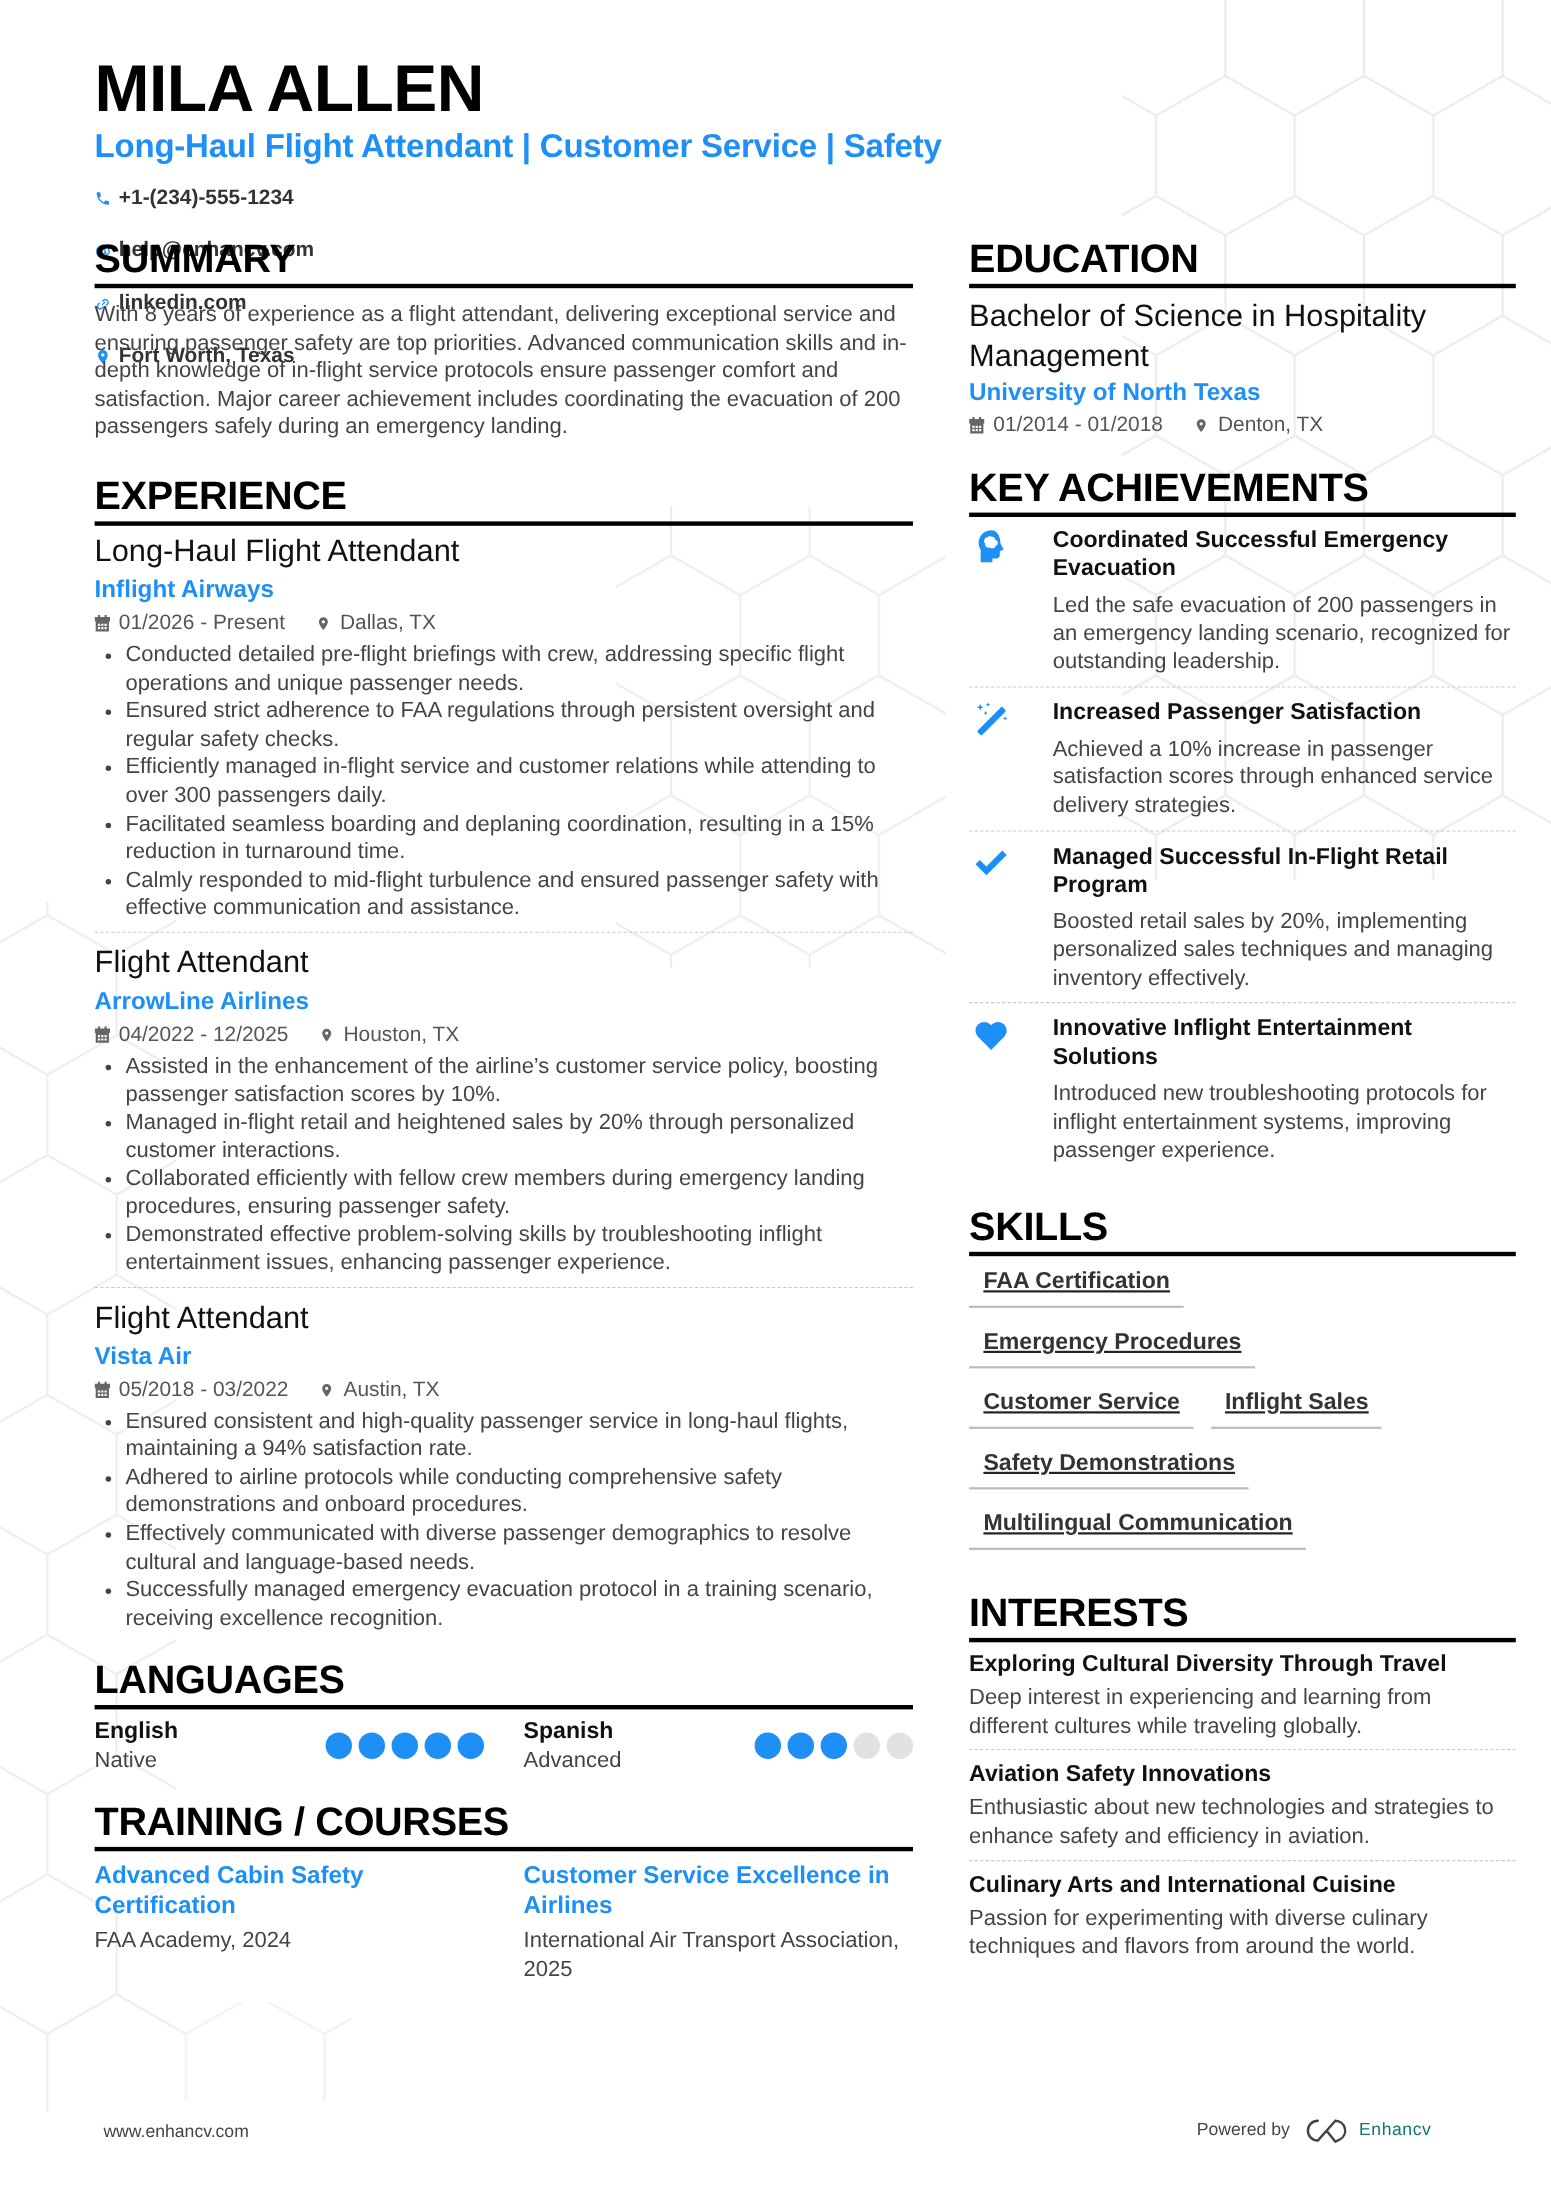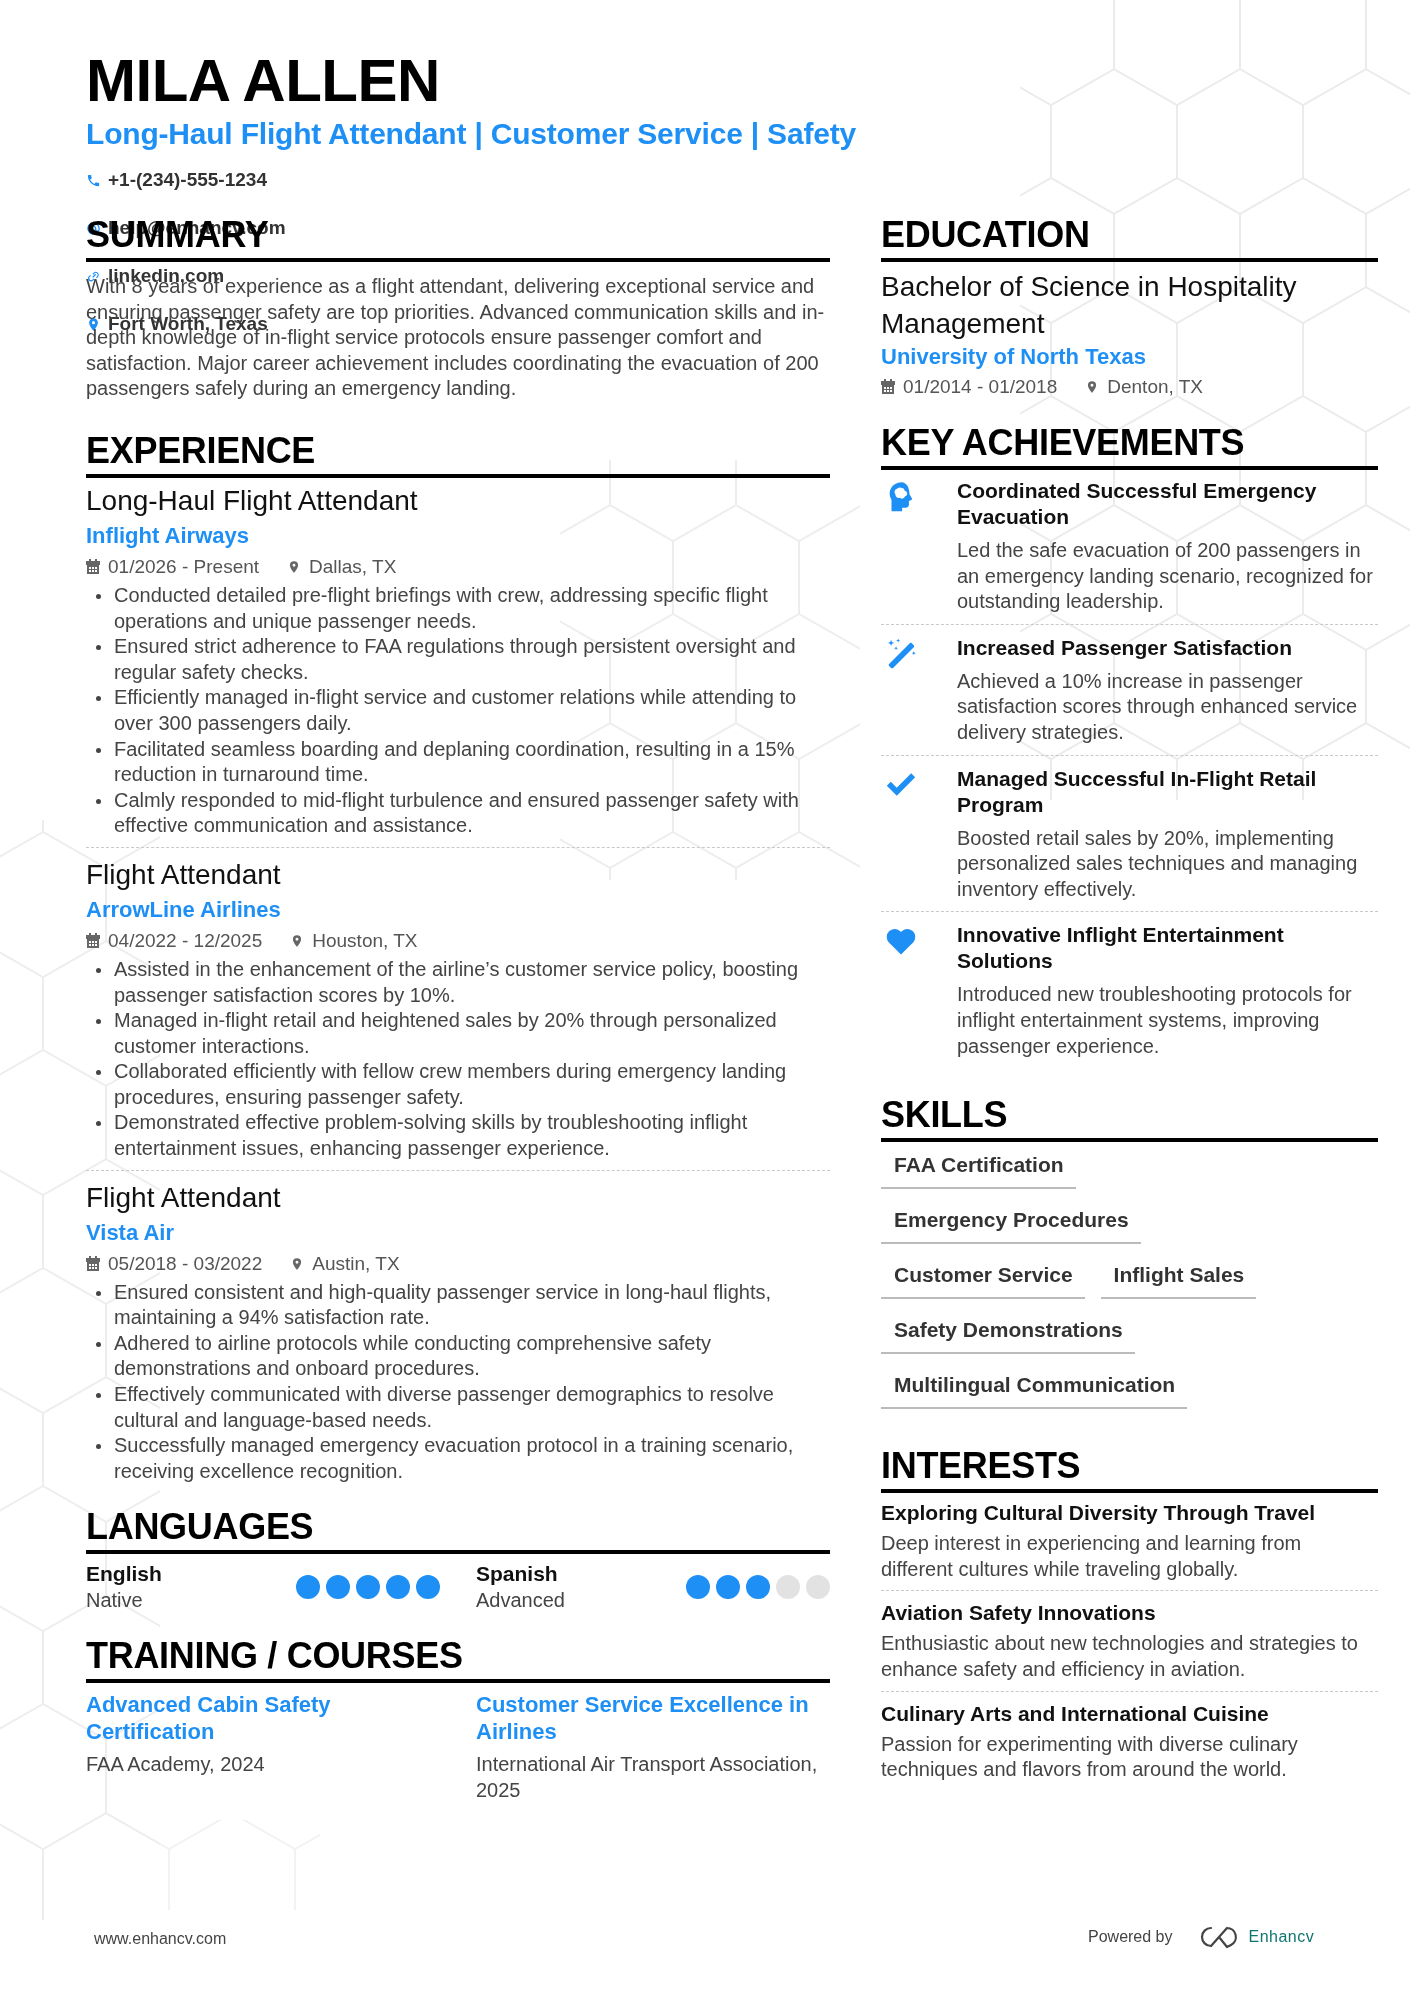--- a/index.html
+++ b/index.html
@@ -50,31 +50,31 @@
   .degree { font-size: 28px; color: #111; line-height: 37px; }
   .school { font-size: 22px; font-weight: 700; color: #1e8ff5; line-height: 28px; margin-top: 1px; }
 
   .ach { display: flex; gap: 36px; padding: 4px 0 9px 0; }
   .ach + .ach { border-top: 1.5px dashed #c9c9c9; padding-top: 10px; }
   .ach-icon { width: 40px; flex: 0 0 40px; display: flex; justify-content: center; padding-top: 2px; }
   .ach-icon svg { width: 34px; height: 34px; fill: #1e8ff5; }
   .ach-title { font-size: 21px; font-weight: 700; color: #111; line-height: 26px; }
   .ach-desc { font-size: 20px; color: #444; line-height: 25.6px; margin-top: 8px; }
 
-  .skills { display: flex; flex-wrap: wrap; gap: 10px 16px; margin-top: 0px; }
+  .skills { display: flex; flex-wrap: wrap; gap: 10px 16px; margin-top: 0px; text-decoration: underline; }
   .skill { font-size: 21px; font-weight: 700; color: #333; padding: 8px 12px 9px 13px; border-bottom: 2px solid #bbb; line-height: 26px; }
   .skills-row { display: flex; gap: 16px; width: 100%; }
 
   .interest { padding: 2px 0 8px 0; }
   .interest + .interest { border-top: 1.5px dashed #c9c9c9; padding-top: 8px; }
   .interest-title { font-size: 21px; font-weight: 700; color: #111; line-height: 27px; }
   .interest-desc { font-size: 20px; color: #444; line-height: 25.6px; margin-top: 5px; }
 
   .footer-left { position: absolute; left: 66px; top: 1930px; font-size: 16px; color: #444; }
-  .footer-right { position: absolute; left: 1060px; top: 1925px; display: flex; align-items: center; gap: 24px; font-size: 16px; color: #444; }
+  .footer-right { position: absolute; left: 1060px; top: 1925px; display: flex; align-items: center; gap: 11px; font-size: 16px; color: #444; }
   .brand { display: flex; align-items: center; gap: 8px; font-size: 16px; color: #0f766e; letter-spacing: 0.5px; }
   .brand svg { width: 44px; height: 24px; }
 </style>
 </head>
 <body>
 
 <svg class="hexbg" viewBox="0 0 1410 1995" xmlns="http://www.w3.org/2000/svg">
   <defs>
     <pattern id="hex" width="126" height="218" patternUnits="userSpaceOnUse" x="-20" y="-40">
       <path d="M63 0 L126 36 L126 109 L63 145 L0 109 L0 36 Z M63 145 L63 218" fill="none" stroke="#e9e9e9" stroke-width="2"></path>

